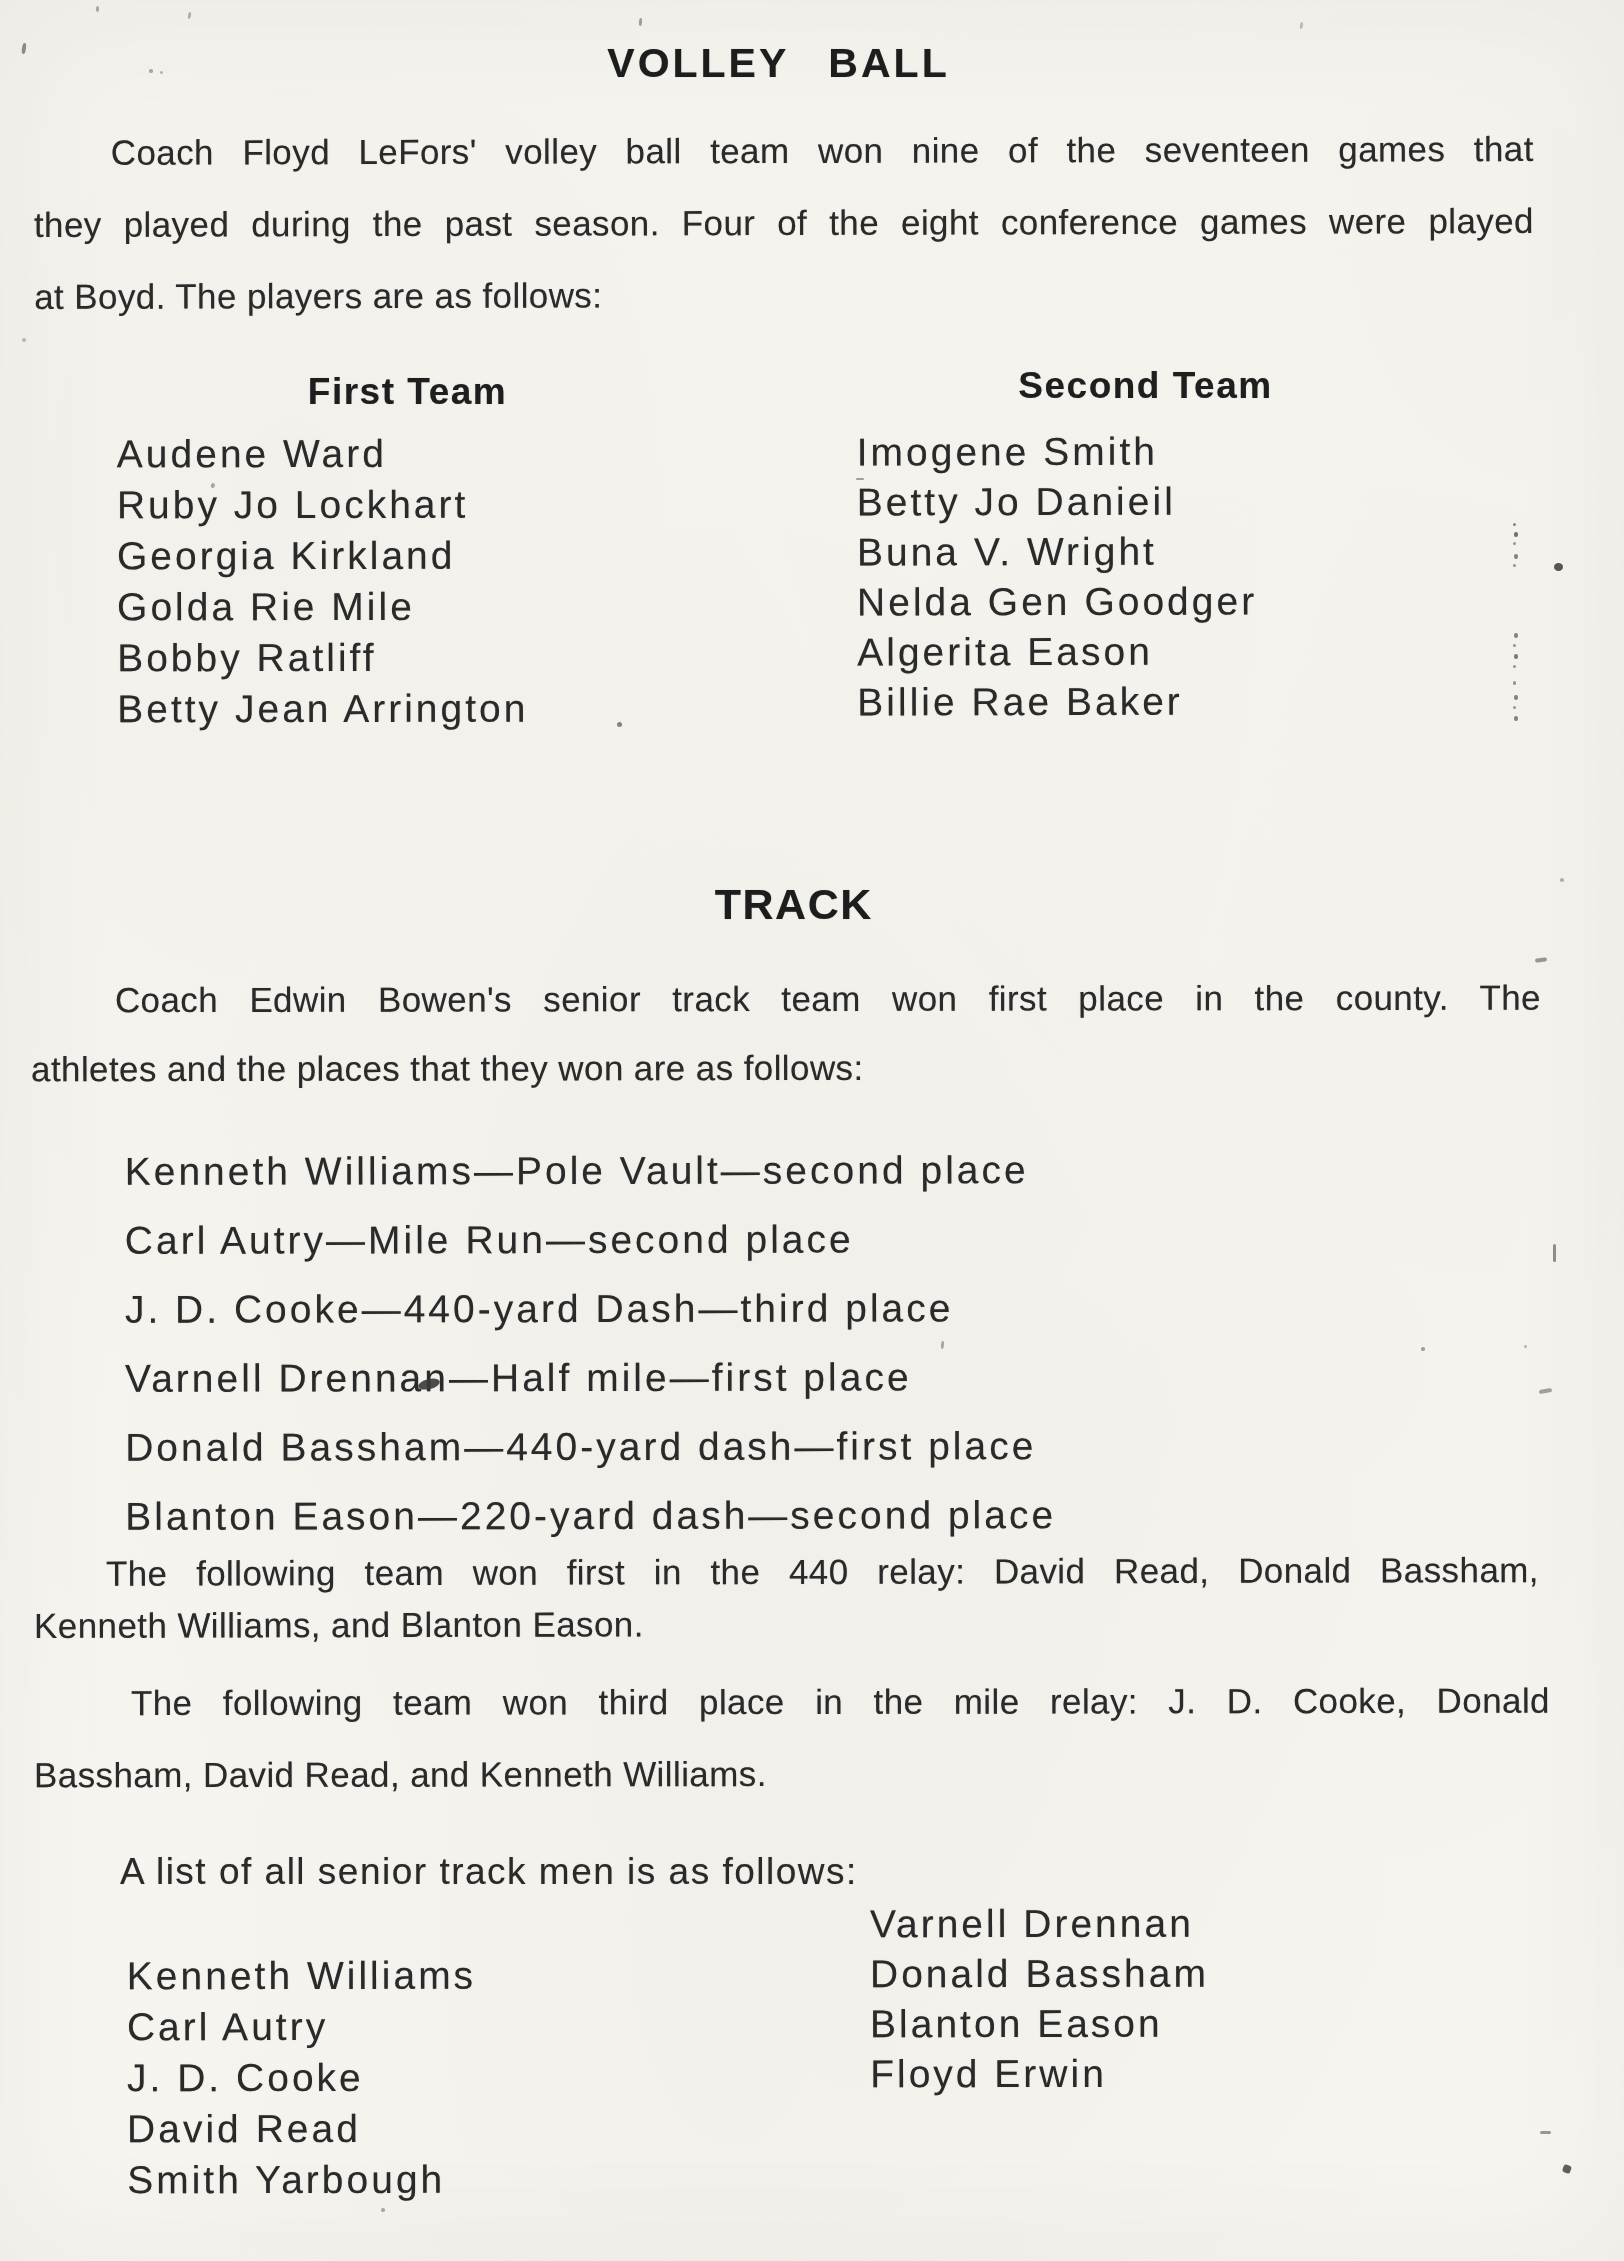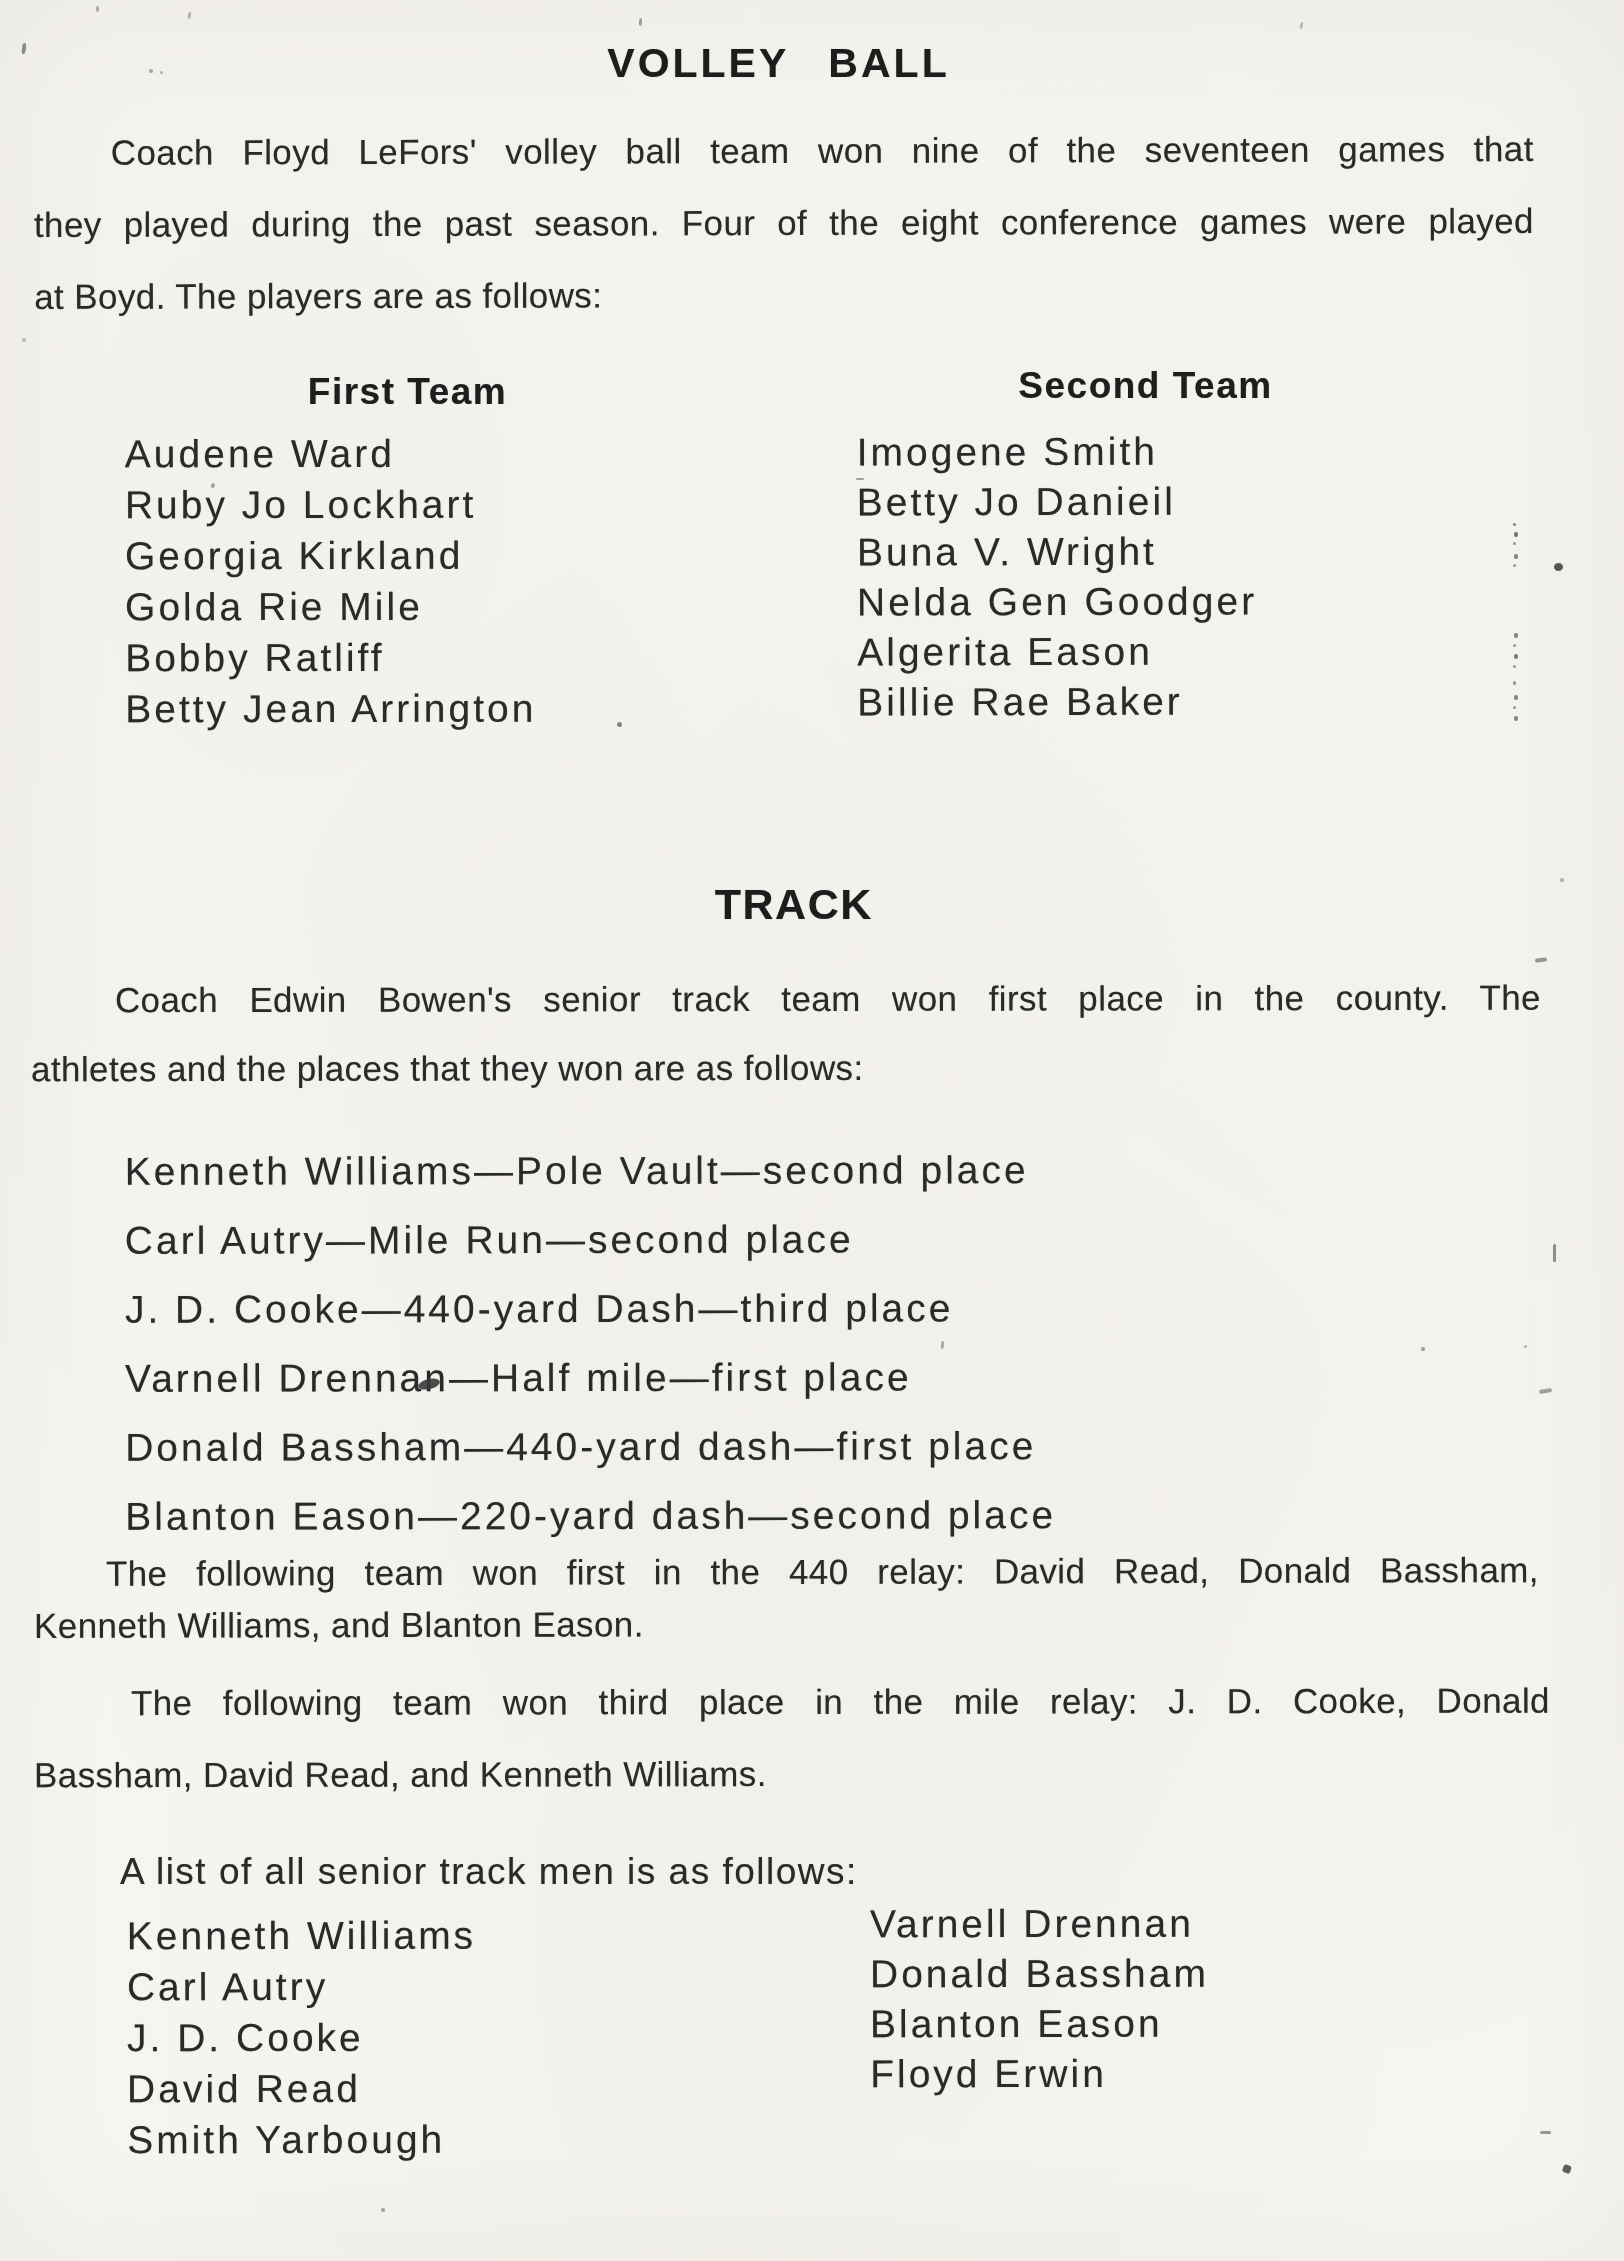--- a/index.html
+++ b/index.html
@@ -55,30 +55,30 @@
     font-size:37px; font-weight:bold; color:#1e1e1e; letter-spacing:1.5px;
     text-align:center; width:299px;
   }
   .first-team-head{ left:258px; top:371px; }
   .second-team-head{ left:996px; top:365px;text-align:center; }
 
   ul.name-list{ list-style:none; margin:0; padding:0; }
   ul.name-list li{ font-size:39px; letter-spacing:3px; }
 
   .first-team-list{ left:117px; top:432px; transform:rotate(-0.1deg); }
-  .first-team-list li{ height:51px;margin-left:8px; }
+  .first-team-list li{ height:51px; }
   .second-team-list{ left:857px; top:430px; transform:rotate(-0.15deg); }
   .second-team-list li{ height:50px; }
 
   .track-results{ left:125px; top:1149px; transform:rotate(-0.1deg); }
   .track-results li{ height:69px; font-size:37px; letter-spacing:1.5px; }
 
   .senior-intro{ left:120px; top:1851px; font-size:37px; letter-spacing:1.5px; }
 
-  .senior-left{ left:127px; top:1914px; transform:rotate(-0.1deg); }
+  .senior-left{ left:127px; top:1954px; transform:rotate(-0.1deg); }
   .senior-left li{ height:51px; }
   .senior-right{ left:870px; top:1902px; transform:rotate(-0.1deg); }
   .senior-right li{ height:50px; }
 
   .speck{ position:absolute; background:#3a3a3a; border-radius:50%; }
 </style>
 </head>
 <body>
 
 <div class="page">

